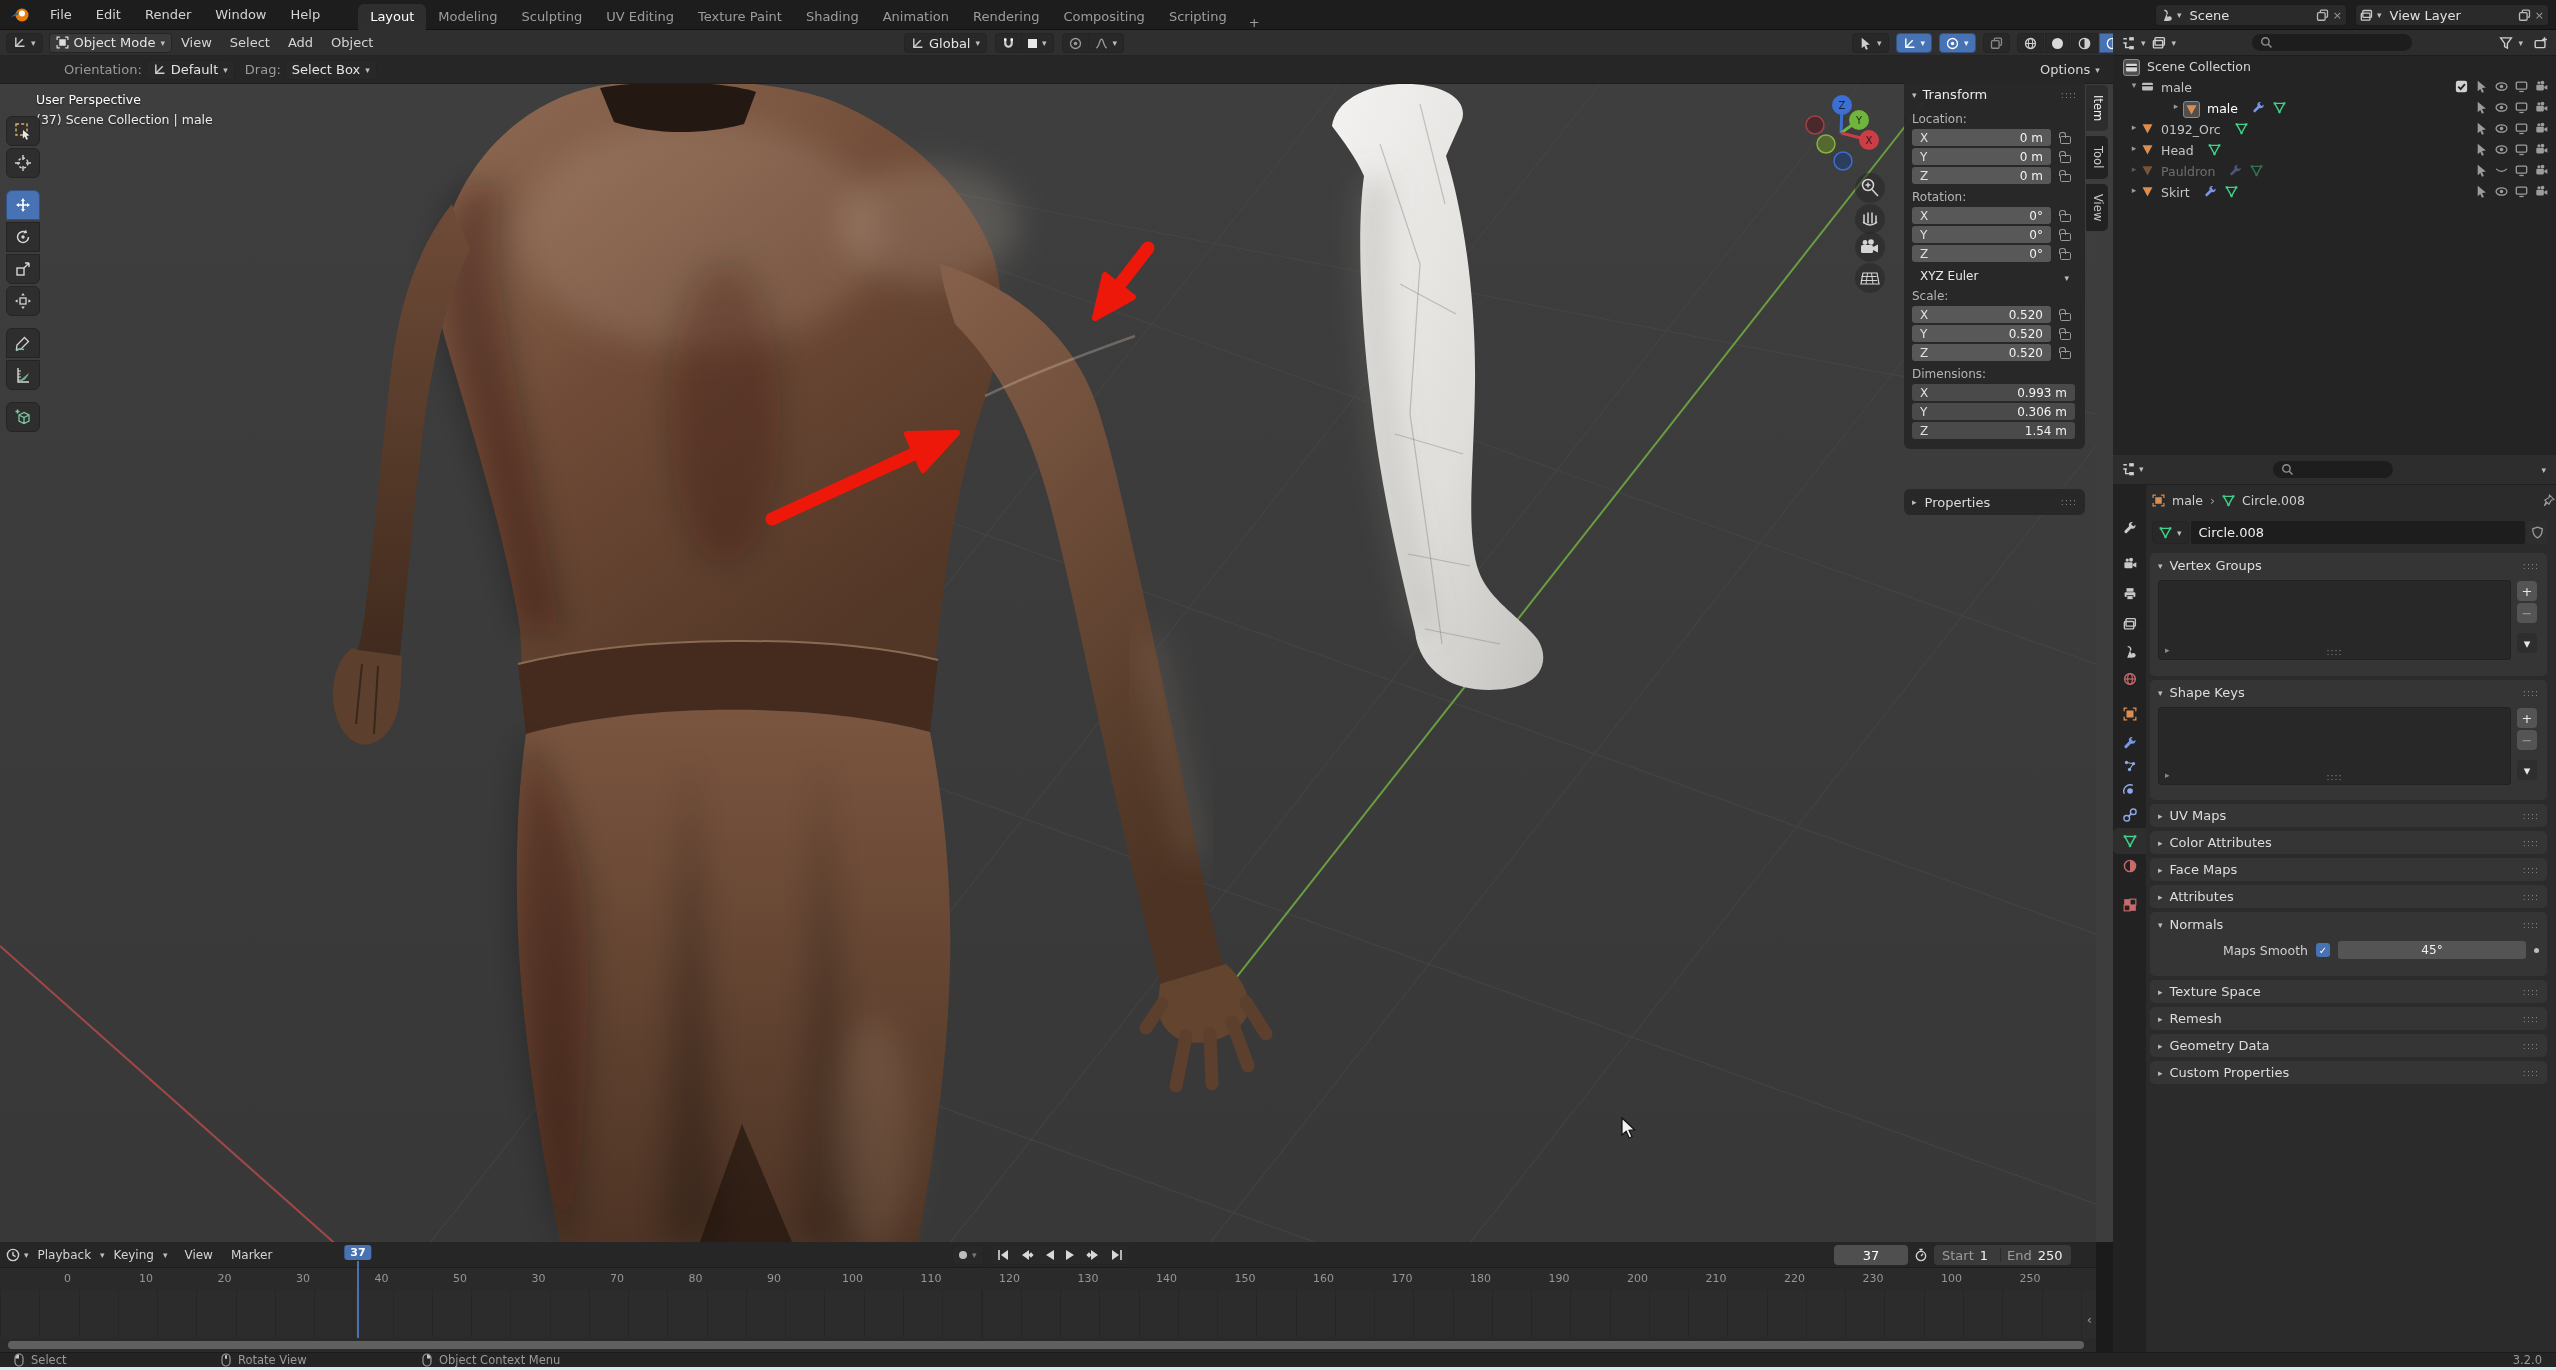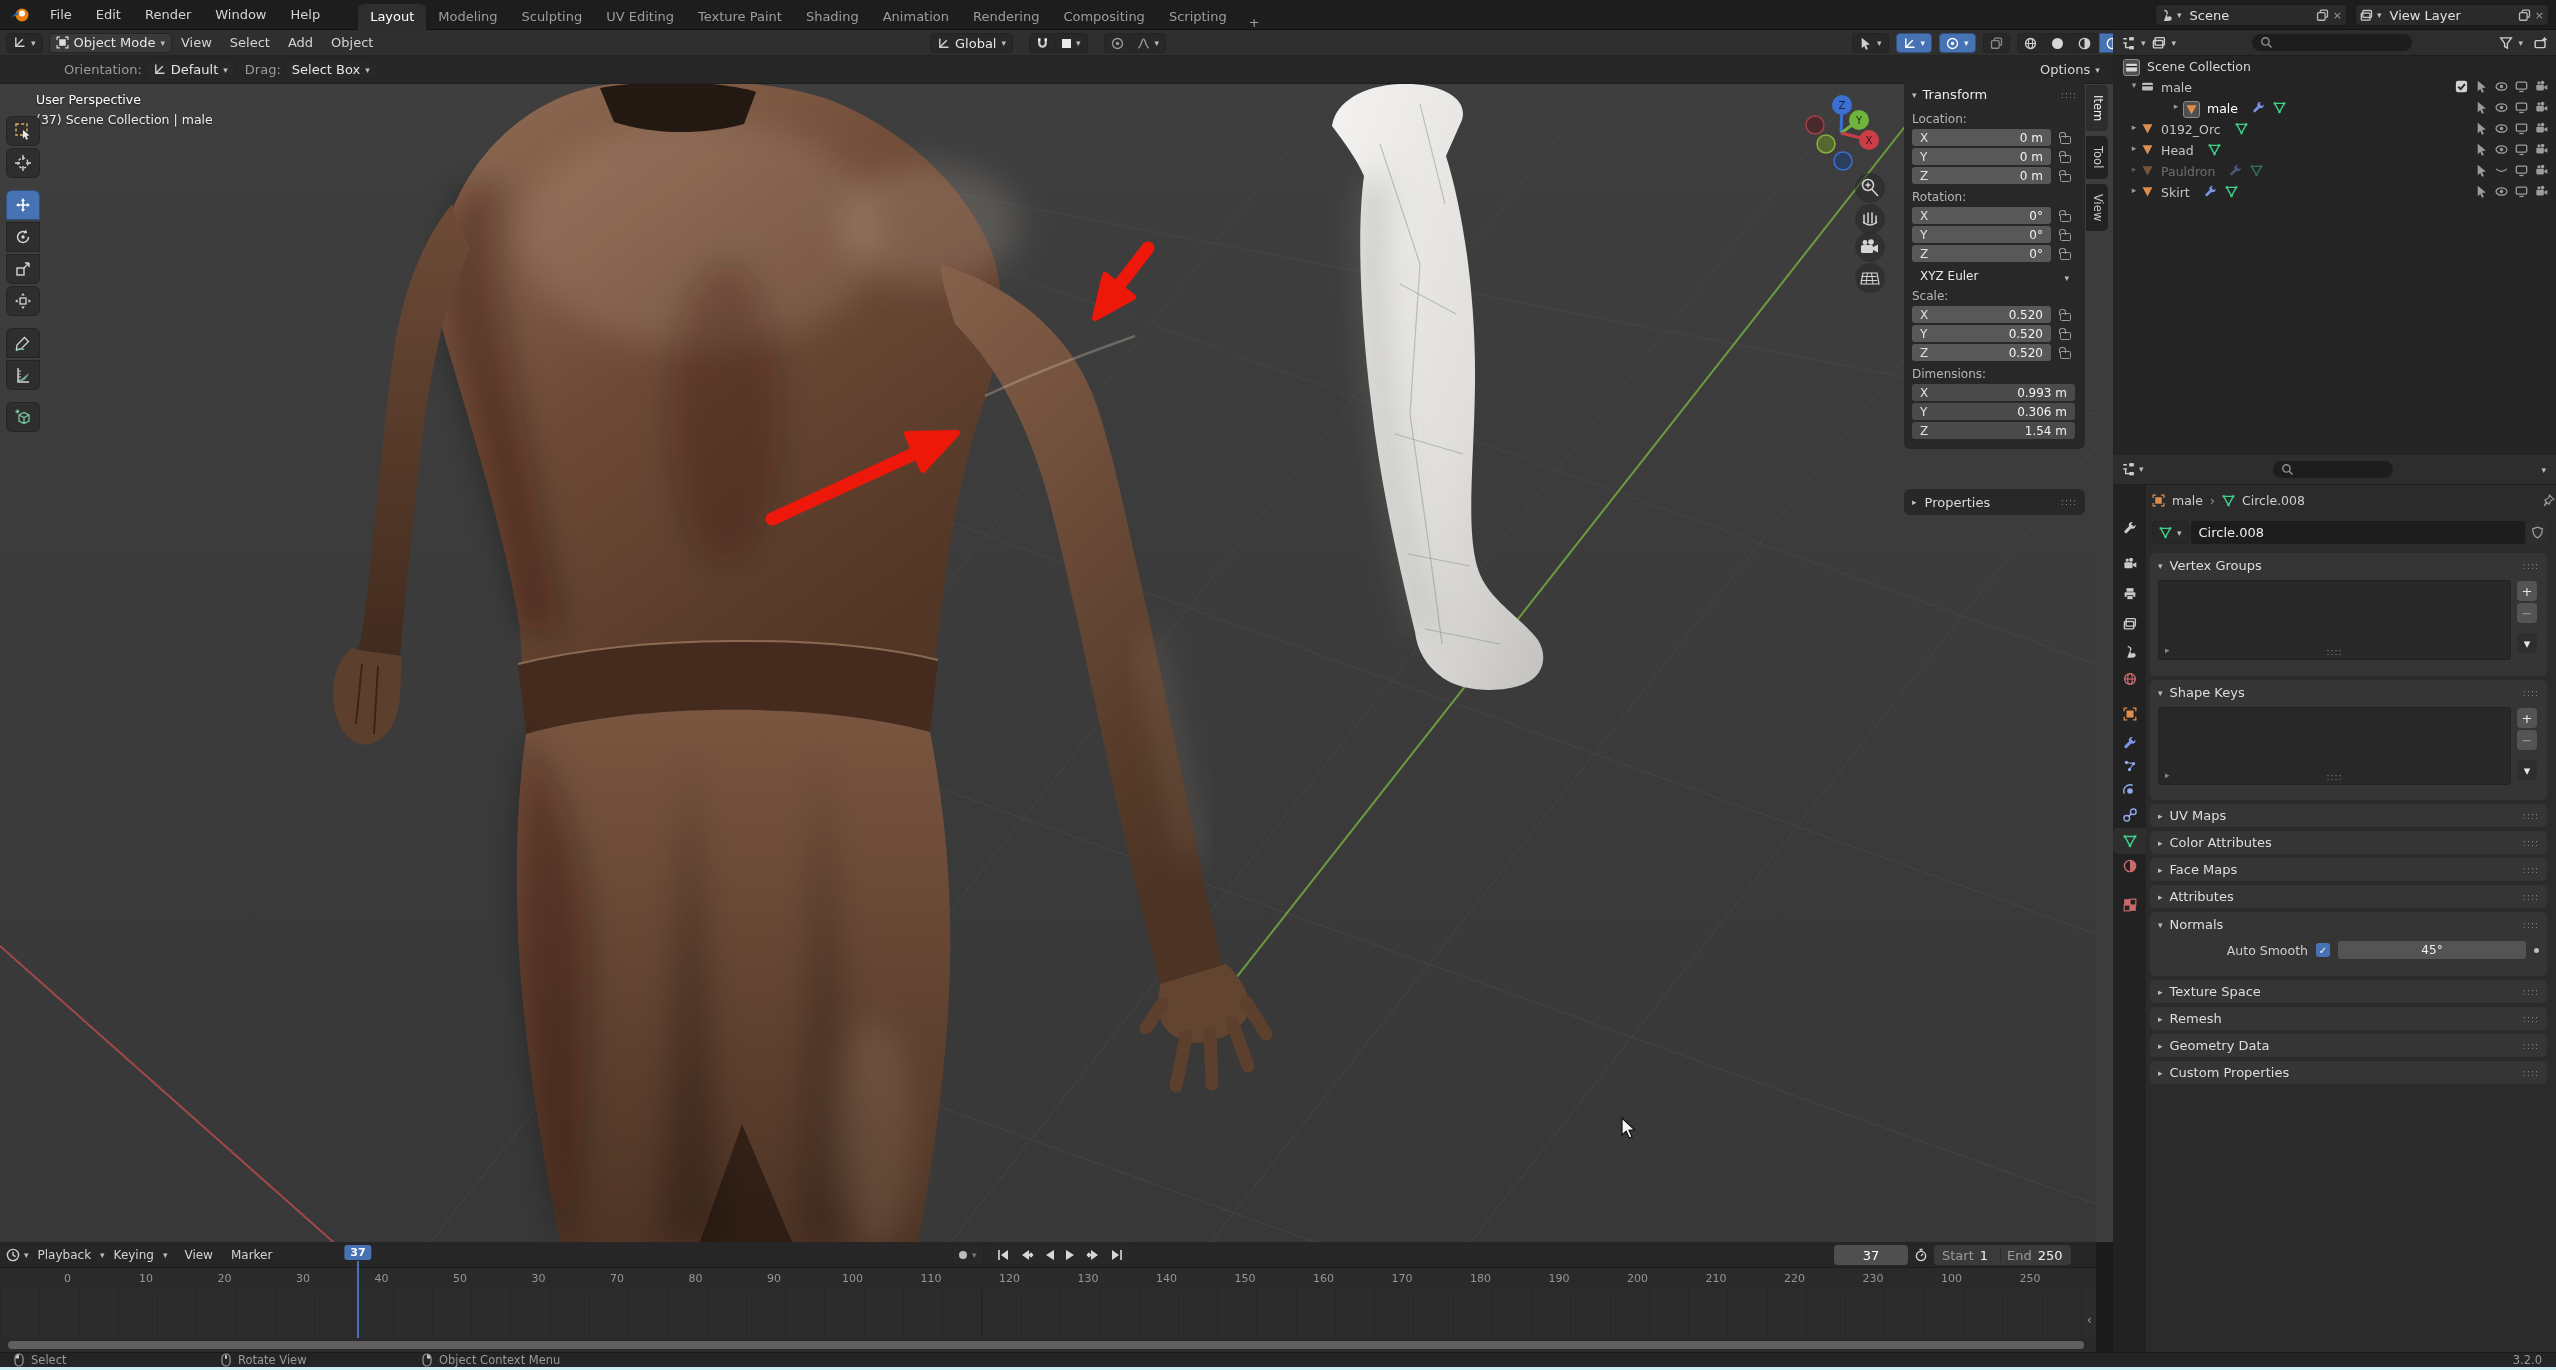--- a/index.html
+++ b/index.html
@@ -366,21 +366,21 @@
           <use href="#s-objsq"></use>
         </svg>
       <span>Object Mode</span>
       <span class="chev">▾</span>
     </div>
     <span class="hdr-menu">View</span>
     <span class="hdr-menu">Select</span>
     <span class="hdr-menu">Add</span>
     <span class="hdr-menu">Object</span>
 
-    <div class="abs" style="left:930px;top:3px;display:flex;gap:16px;align-items:flex-start">
+    <div class="abs" style="left:904px;top:3px;display:flex;gap:8px;align-items:flex-start">
       <div class="chip dark">
         <svg class="oi" style="color:#cfcfcf">
             <use href="#s-axisg"></use>
           </svg>
         <span>Global</span>
         <span class="chev">▾</span>
       </div>
       <div style="display:flex">
         <div class="chip dark" style="border-radius:4px 0 0 4px">
           <svg class="oi" style="color:#cfcfcf">
@@ -1212,21 +1212,21 @@
           </div>
         </div>
 
       <div class="panel" style="height:64px">
         <div class="panel-h">
           <span class="chev">▾</span>
           <span>Normals</span>
           <span class="dots">::::</span>
         </div>
         <div class="ns-row">
-          <span class="ns-label">Auto Smooth</span>
+          <span class="ns-label">Maps Smooth</span>
           <span class="checkbox">✓</span>
           <div class="slider">
               <span>45°</span>
             </div>
           <span class="animdot"></span>
         </div>
       </div>
 
       <div class="panel">
           <div class="panel-h" style="height:23px">

